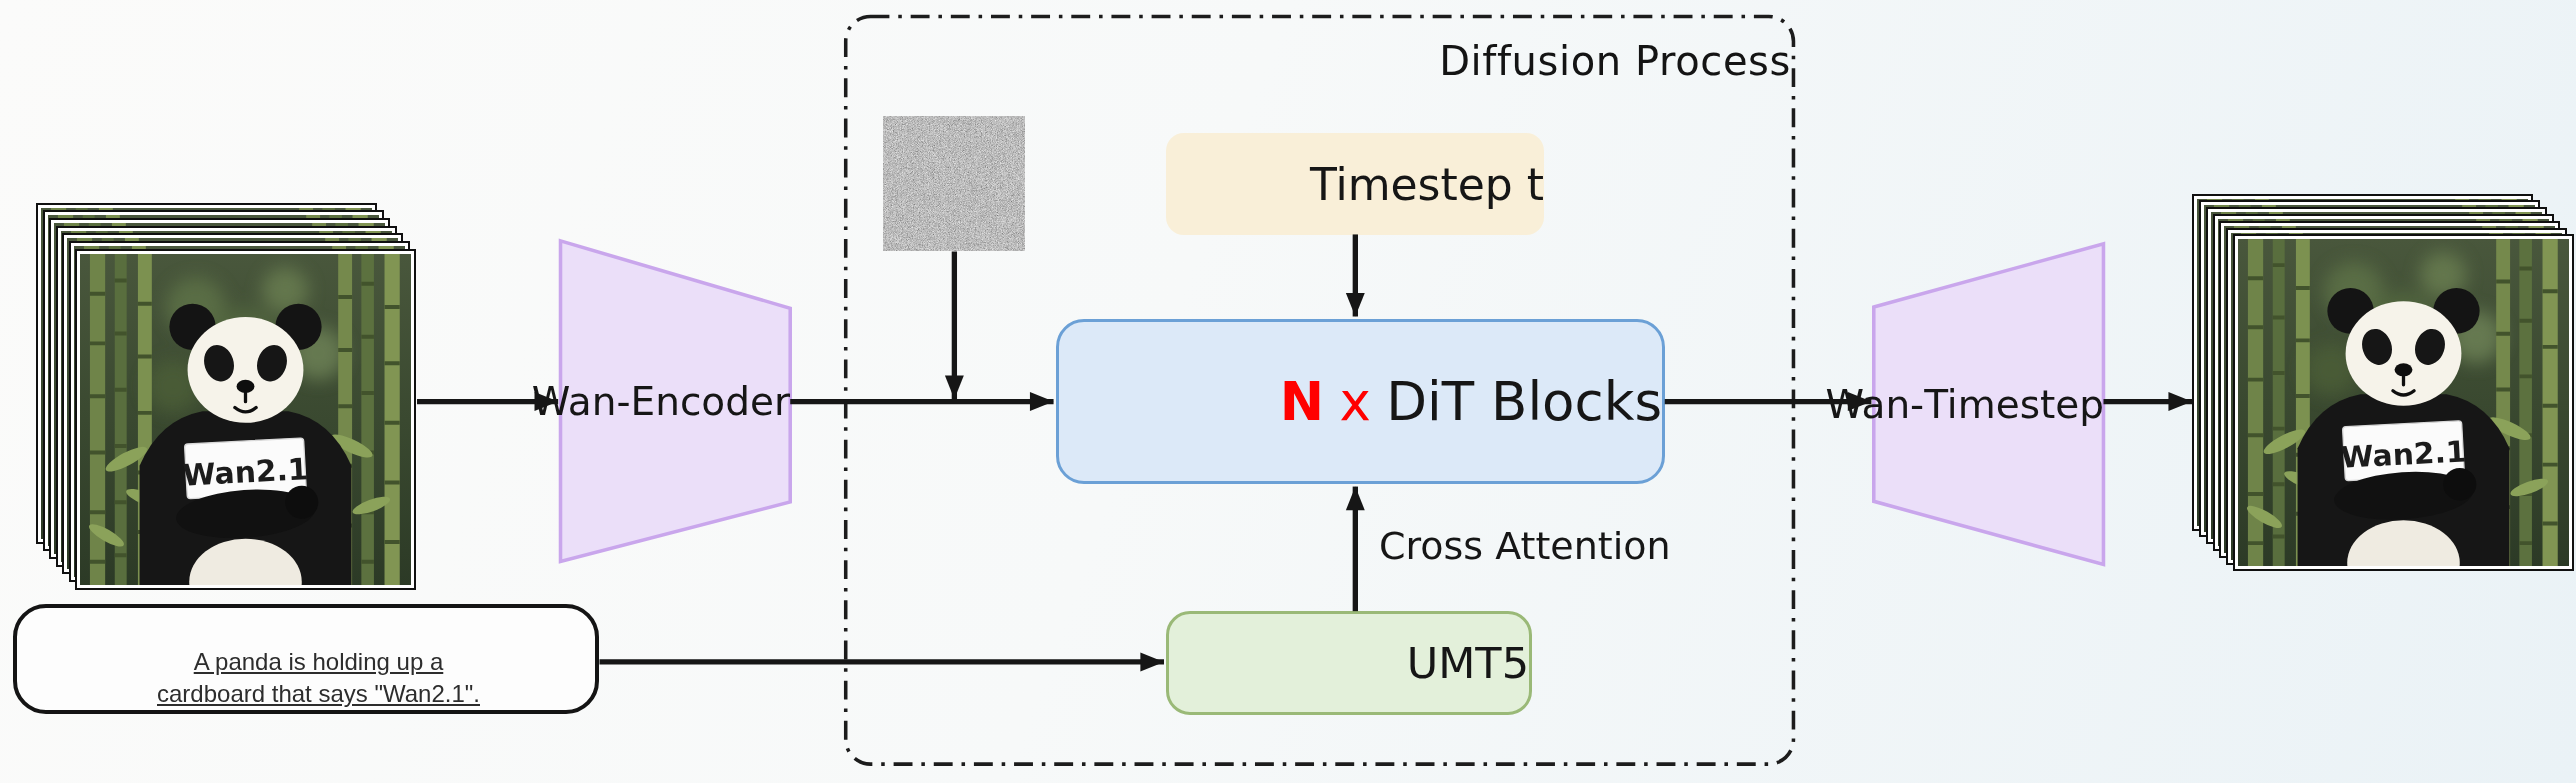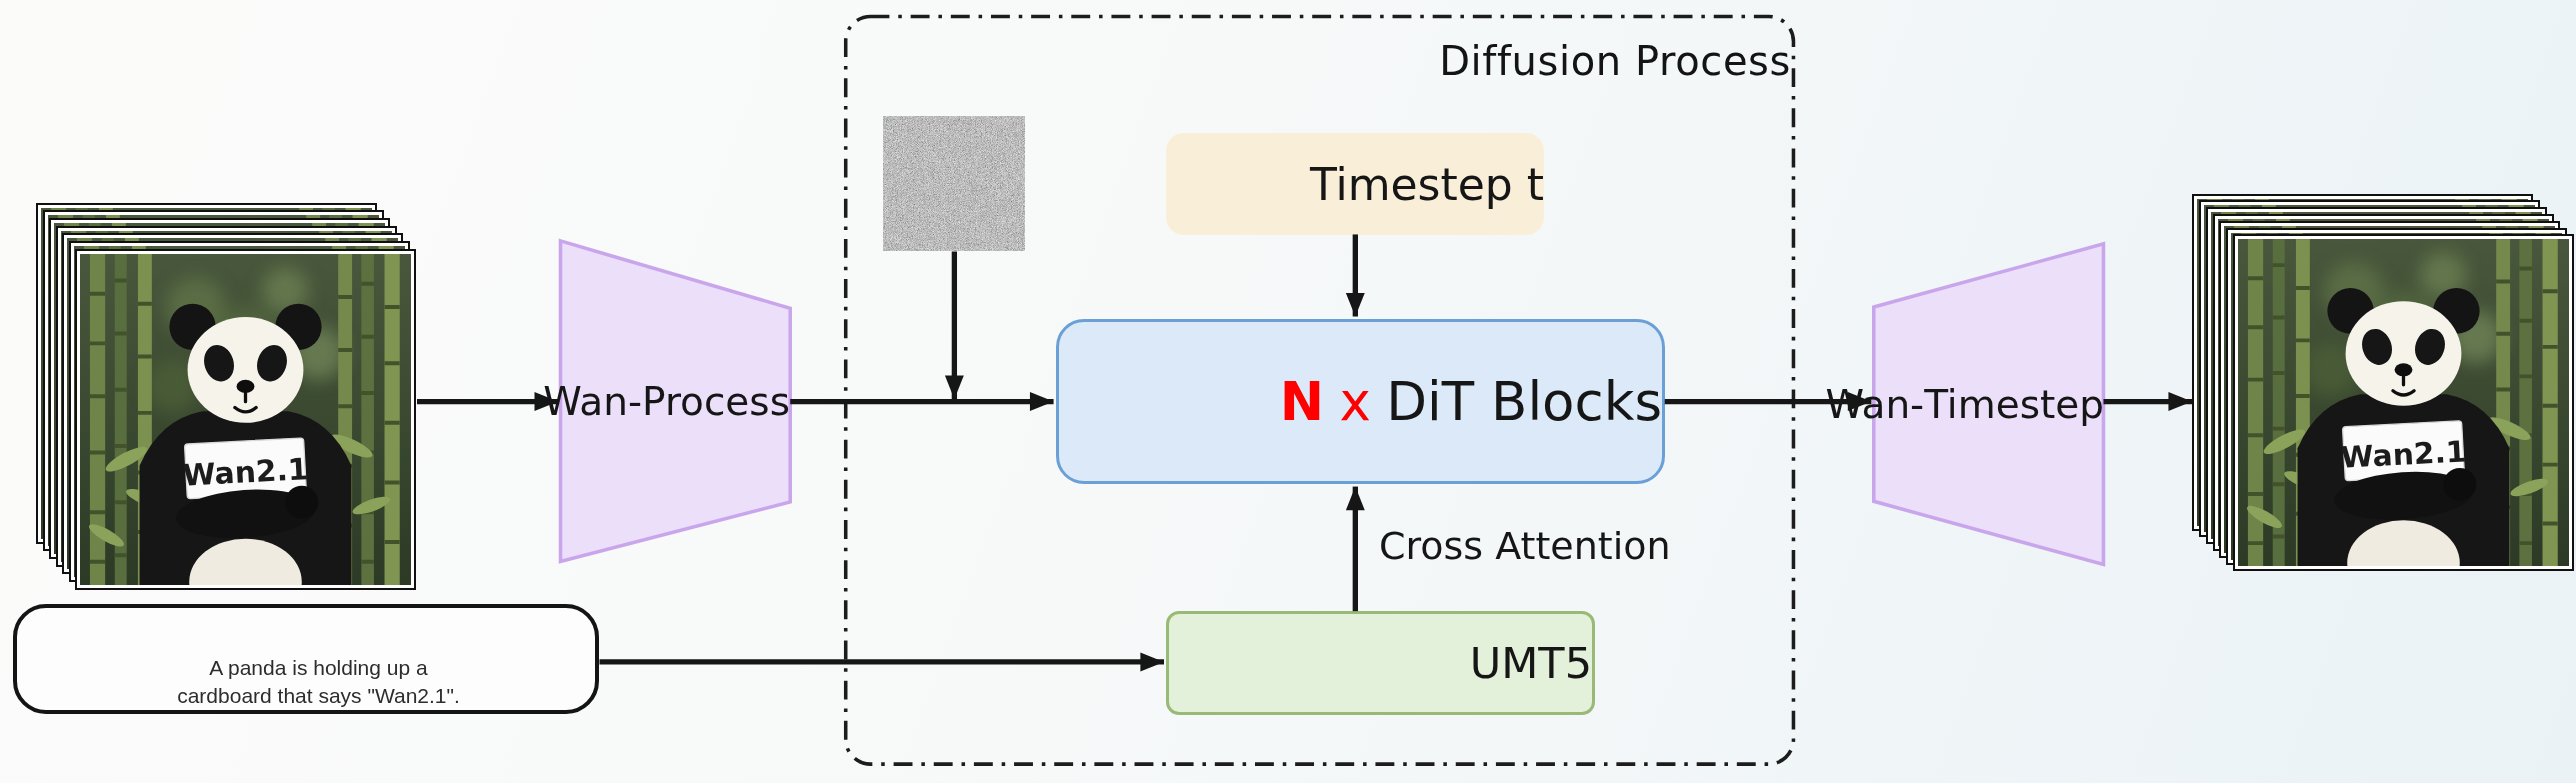--- a/index.html
+++ b/index.html
@@ -15,25 +15,25 @@
   
   .title-diffusion{font-size:40px;color:#141414;letter-spacing:0.6px;}
 
   
   .box-timestep{left:1166px;top:133px;width:378px;height:102px;border-radius:17.7px;background:#f9efd8;}
   .lbl-timestep{font-size:44px;}
   .box-dit{left:1056px;top:319px;width:609px;height:165px;border-radius:28px;background:#dce9f8;border:3.5px solid #6ba0d6;}
   .dit-line{font-size:53px;white-space:nowrap;}
   .dit-n{color:#ff0000;font-weight:bold;margin-right:15.4px;}
   .dit-x{color:#ff0000;margin-right:15.4px;}
-  .box-umt5{left:1166px;top:611px;width:429px;height:104px;border-radius:13px;background:#e3f0da;border:3.5px solid #9ab977;}
+  .box-umt5{left:1166px;top:611px;width:366px;height:104px;border-radius:24px;background:#e3f0da;border:3.5px solid #9ab977;}
   .lbl-umt5{font-size:43px;}
   .lbl-cross{font-size:38px;white-space:nowrap;}
   .box-prompt{left:13px;top:604px;width:586px;height:110px;border-radius:33px;background:#fdfdfd;border:4.7px solid #141414;flex-direction:column;}
-  .prompt-text{font-size:21px;line-height:1.34;color:#2d2d2d;font-family:"Liberation Sans",sans-serif;white-space:nowrap;}
+  .prompt-text{font-size:24px;line-height:1.34;color:#2d2d2d;font-family:"Liberation Sans",sans-serif;white-space:nowrap;text-decoration:underline;}
 
   
   .lbl-vae{font-size:39px;line-height:1.26;flex-direction:row;}
   .vae-enc{left:560px;top:241px;width:230px;height:321px;}
   .vae-dec{left:1874px;top:244px;width:230px;height:321px;}
 
   
   .stack{position:absolute;left:0;top:0;width:2576px;height:783px;pointer-events:none;}
   .frame{position:absolute;background:#ffffff;border:2.4px solid #101010;padding:3px;box-sizing:border-box;}
   .frame svg{display:block;width:100%;height:100%;}
@@ -830,21 +830,21 @@
     <span class="lbl-umt5">UMT5</span>
   </div>
 
   <div class="abs node box-prompt">
     <div class="prompt-text">A panda is holding up a</div>
     <div class="prompt-text">cardboard that says "Wan2.1".</div>
   </div>
 
   <div class="abs node lbl-vae vae-enc">
     <div>Wan-</div>
-    <div>Process</div>
+    <div>Encoder</div>
   </div>
   <div class="abs node lbl-vae vae-dec">
     <div>Wan-</div>
     <div>Timestep</div>
   </div>
 
   <svg class="layer" viewBox="0 0 4362 1326" stroke="#161616" stroke-width="9">
     <line x1="706" y1="680" x2="945" y2="680" marker-end="url(#ah)"></line>
     <line x1="1338" y1="680" x2="1784" y2="680" marker-end="url(#ah)"></line>
     <line x1="1616" y1="426" x2="1616" y2="676" marker-end="url(#ah)"></line>

